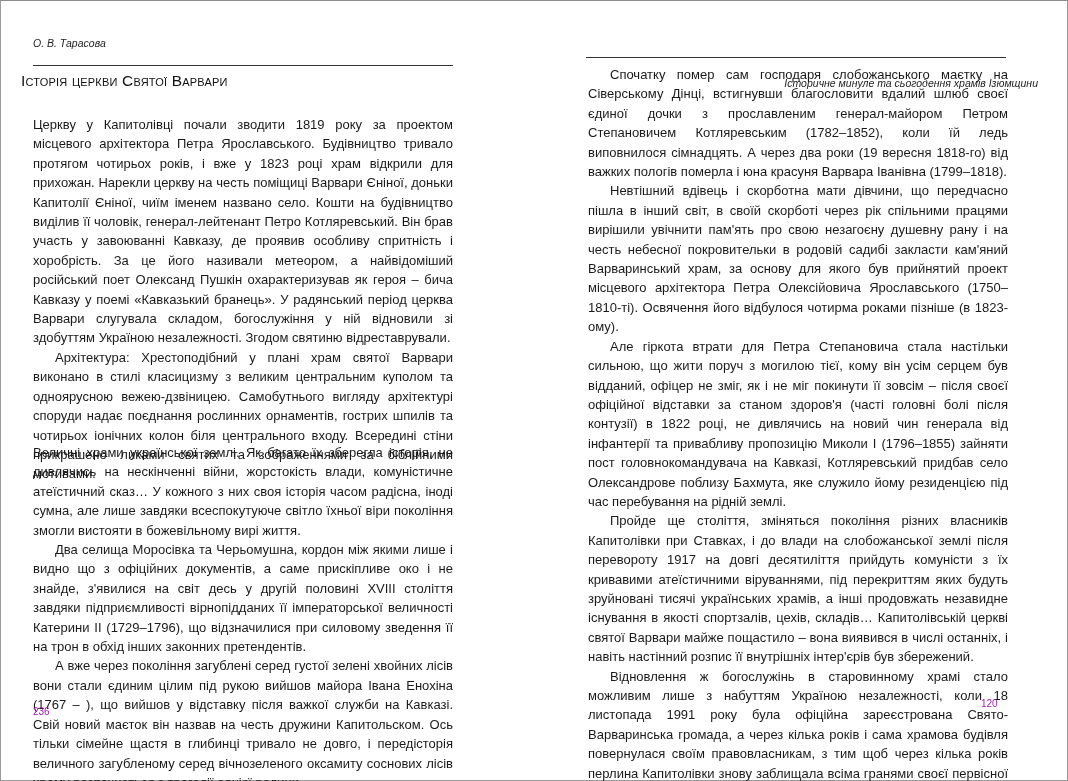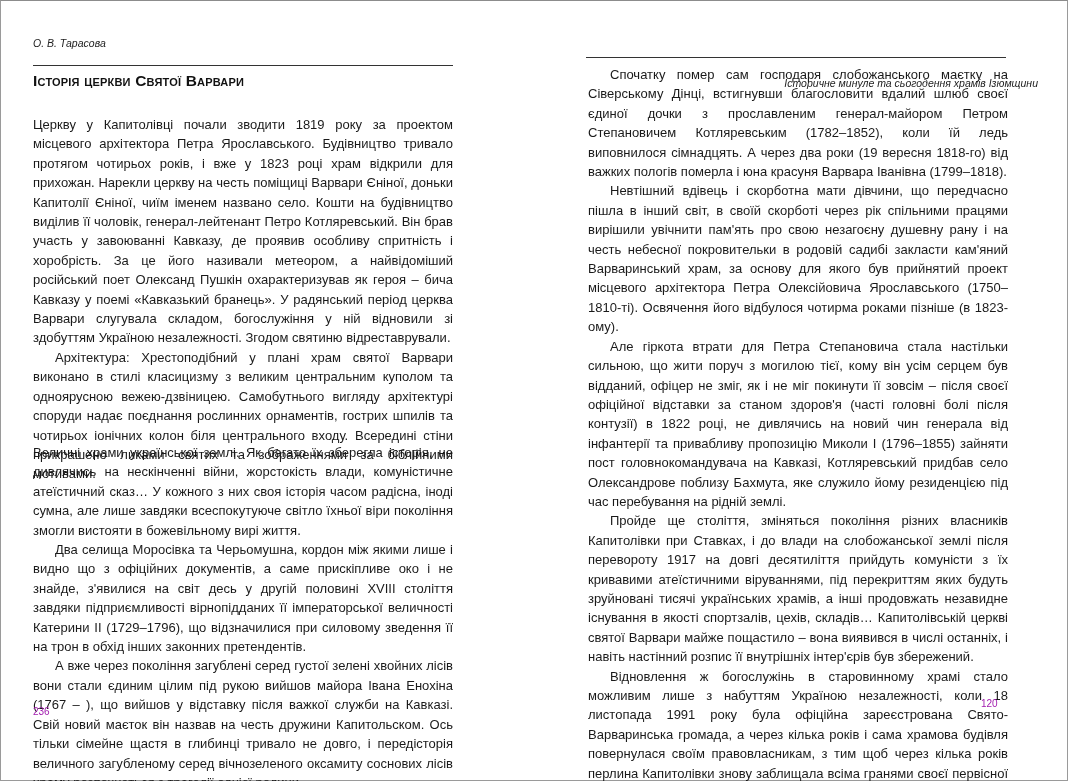--- a/index.html
+++ b/index.html
@@ -21,21 +21,21 @@
     position: absolute; top: 29px; font-size: 10.5px; font-style: italic; color: #222;
   }
   .left .running-head { left: 33px; }
   .right .running-head { right: 30px; text-align: right; margin-top: 48px; }
 
   .head-rule { position: absolute; top: 57px; height: 0; border-top: 1.2px solid #333; }
   .left .head-rule { left: 33px; width: 420px; }
   .right .head-rule { left: 52px; width: 420px; }
 
   .section-title {
-    position: absolute; left: 33px; font-weight: bold; font-size: 15.5px;
+    position: absolute; left: 21px; font-weight: normal; font-size: 15.5px;
     font-variant: small-caps; letter-spacing: 0.2px; color: #111;
   }
   .text-block {
     position: absolute; font-size: 13px; line-height: 19.4px; text-align: justify;
     color: #1a1a1a;
   }
   .left .text-block { left: 33px; width: 420px; }
   .right .text-block { left: 54px; width: 420px; }
   .text-block p { margin: 0; }
   .text-block p.indent { text-indent: 22px; }

